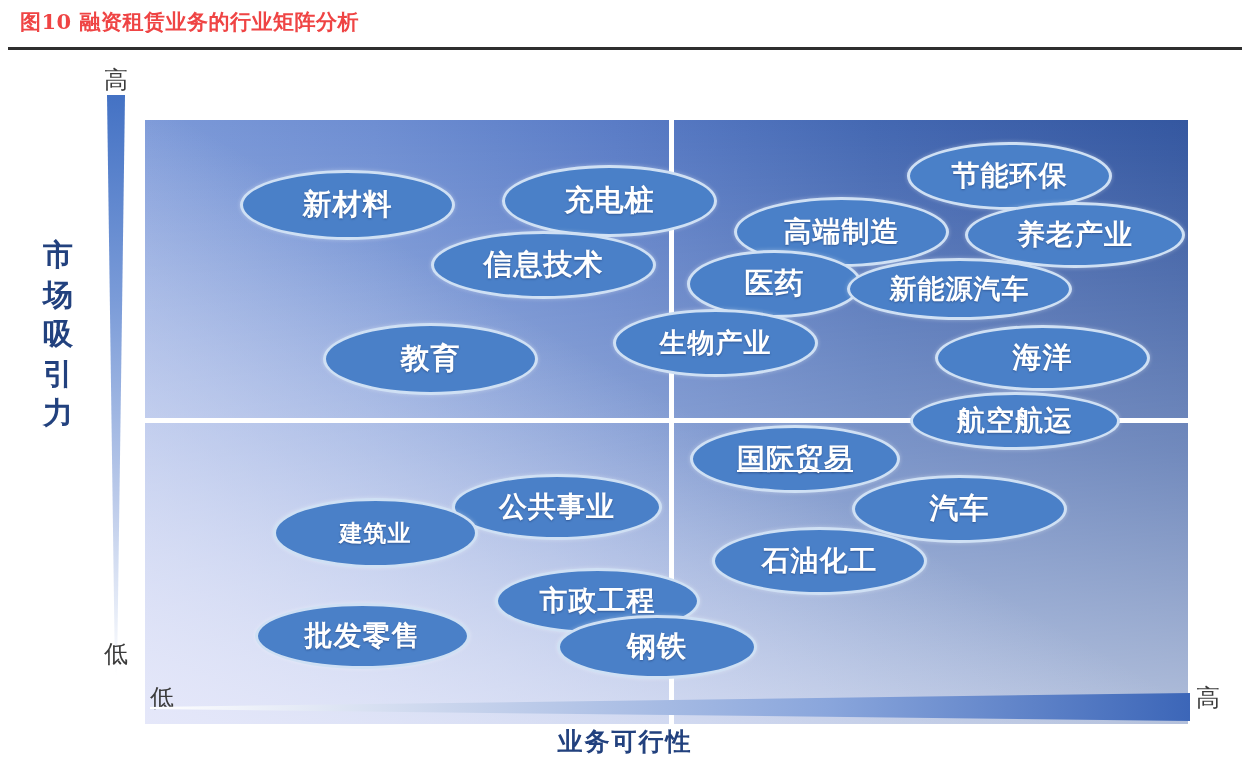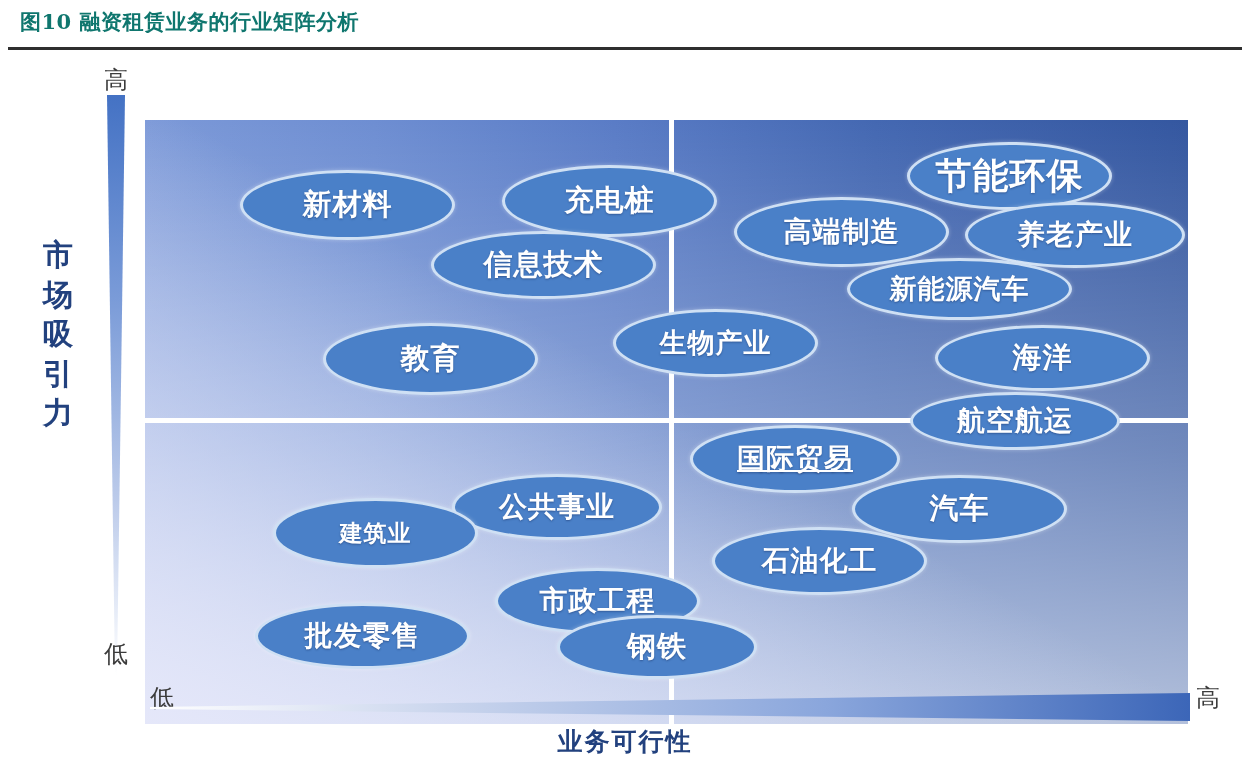--- a/index.html
+++ b/index.html
@@ -9,21 +9,21 @@
     overflow:hidden;position:relative;
   }
 
   
   #figure-header{
     position:absolute;left:0;top:0;width:1250px;height:56px;
   }
   #figure-title{
     position:absolute;left:20px;top:8px;
     font-family:"DejaVu Serif","Liberation Serif",serif;
-    font-size:21px;font-weight:bold;color:#0f766e;
+    font-size:21px;font-weight:bold;color:#ef4444;
     letter-spacing:0.5px;white-space:nowrap;
   }
   #header-rule{
     position:absolute;left:8px;top:47px;width:1234px;height:3px;
     background:#2f2f2f;
   }
 
   
   #matrix-panel{
     position:absolute;left:145px;top:72px;width:1043px;height:604px;
@@ -146,27 +146,30 @@
 <div class="bubble" style="left: 95px; top: 50px; width: 215px; height: 70px;">
       <span class="bubble-label" style="font-size: 29px;">新材料</span>
     </div>
     <div class="bubble" style="left: 357px; top: 45px; width: 215px; height: 72px;">
       <span class="bubble-label" style="font-size: 29px;">充电桩</span>
     </div>
     <div class="bubble" style="left: 589px; top: 77px; width: 215px; height: 70px;">
       <span class="bubble-label" style="font-size: 28px;">高端制造</span>
     </div>
     <div class="bubble" style="left: 762px; top: 22px; width: 205px; height: 68px;">
-      <span class="bubble-label" style="font-size: 36px;">节能环保</span>
+      <span class="bubble-label" style="font-size: 28px;">节能环保</span>
     </div>
     <div class="bubble" style="left: 820px; top: 82px; width: 220px; height: 66px;">
       <span class="bubble-label" style="font-size: 28px;">养老产业</span>
     </div>
     <div class="bubble" style="left: 286px; top: 111px; width: 225px; height: 68px;">
       <span class="bubble-label" style="font-size: 29px;">信息技术</span>
+    </div>
+    <div class="bubble" style="left: 542px; top: 130px; width: 175px; height: 68px;">
+      <span class="bubble-label" style="font-size: 29px;">医药</span>
     </div>
     <div class="bubble" style="left: 702px; top: 138px; width: 225px; height: 62px;">
       <span class="bubble-label" style="font-size: 27px;">新能源汽车</span>
     </div>
     <div class="bubble" style="left: 468px; top: 189px; width: 205px; height: 68px;">
       <span class="bubble-label" style="font-size: 27px;">生物产业</span>
     </div>
     <div class="bubble" style="left: 178px; top: 203px; width: 215px; height: 72px;">
       <span class="bubble-label" style="font-size: 29px;">教育</span>
     </div>

